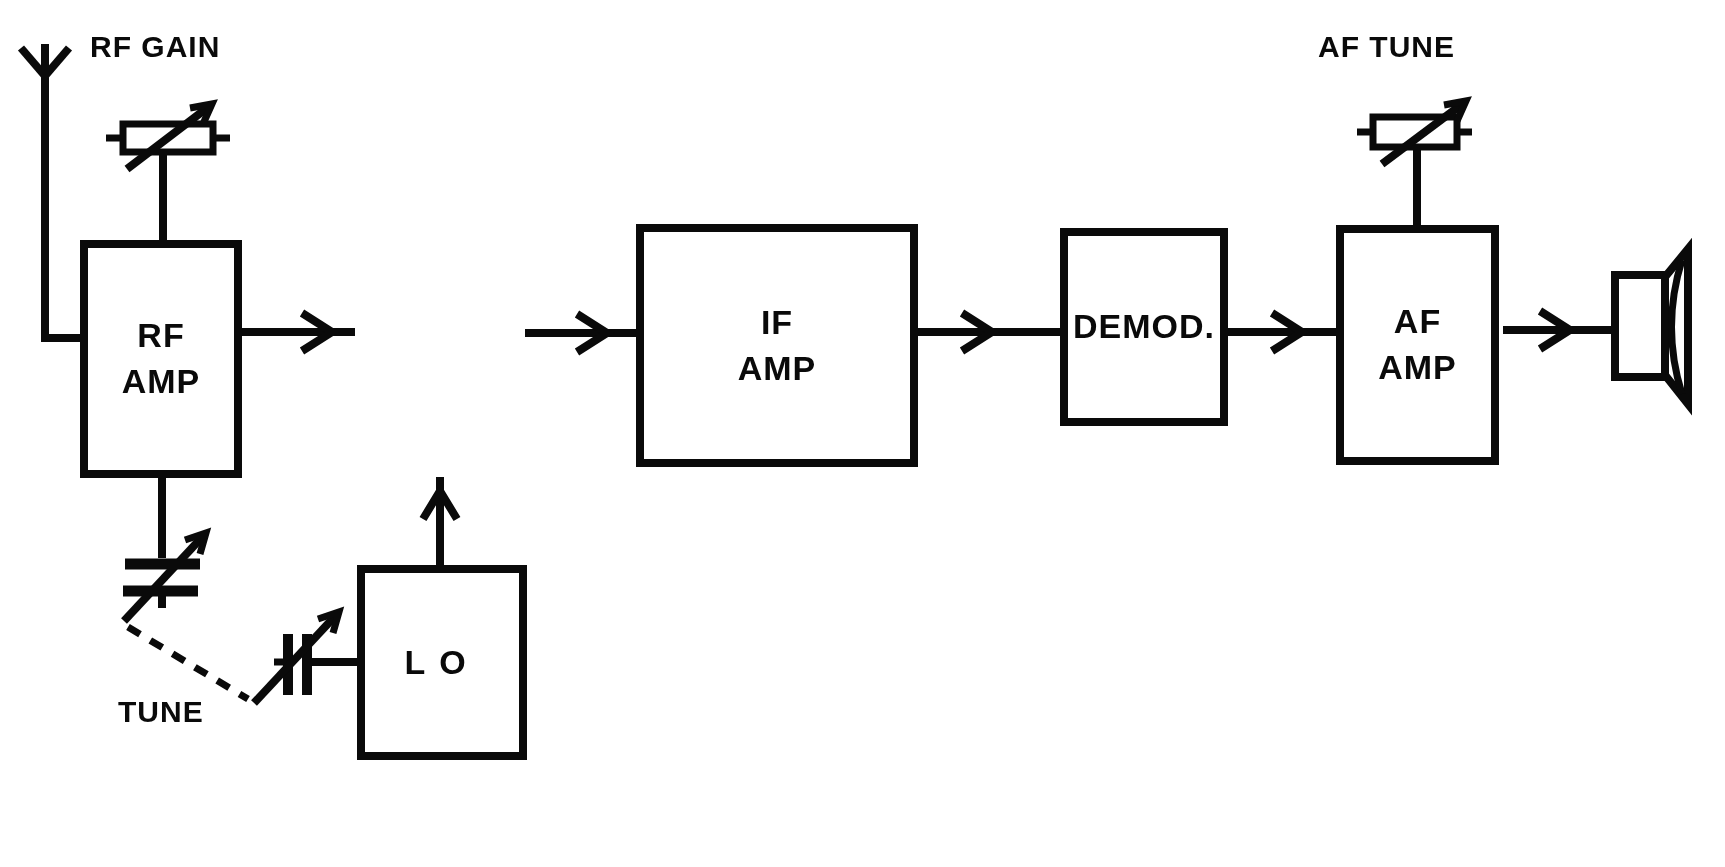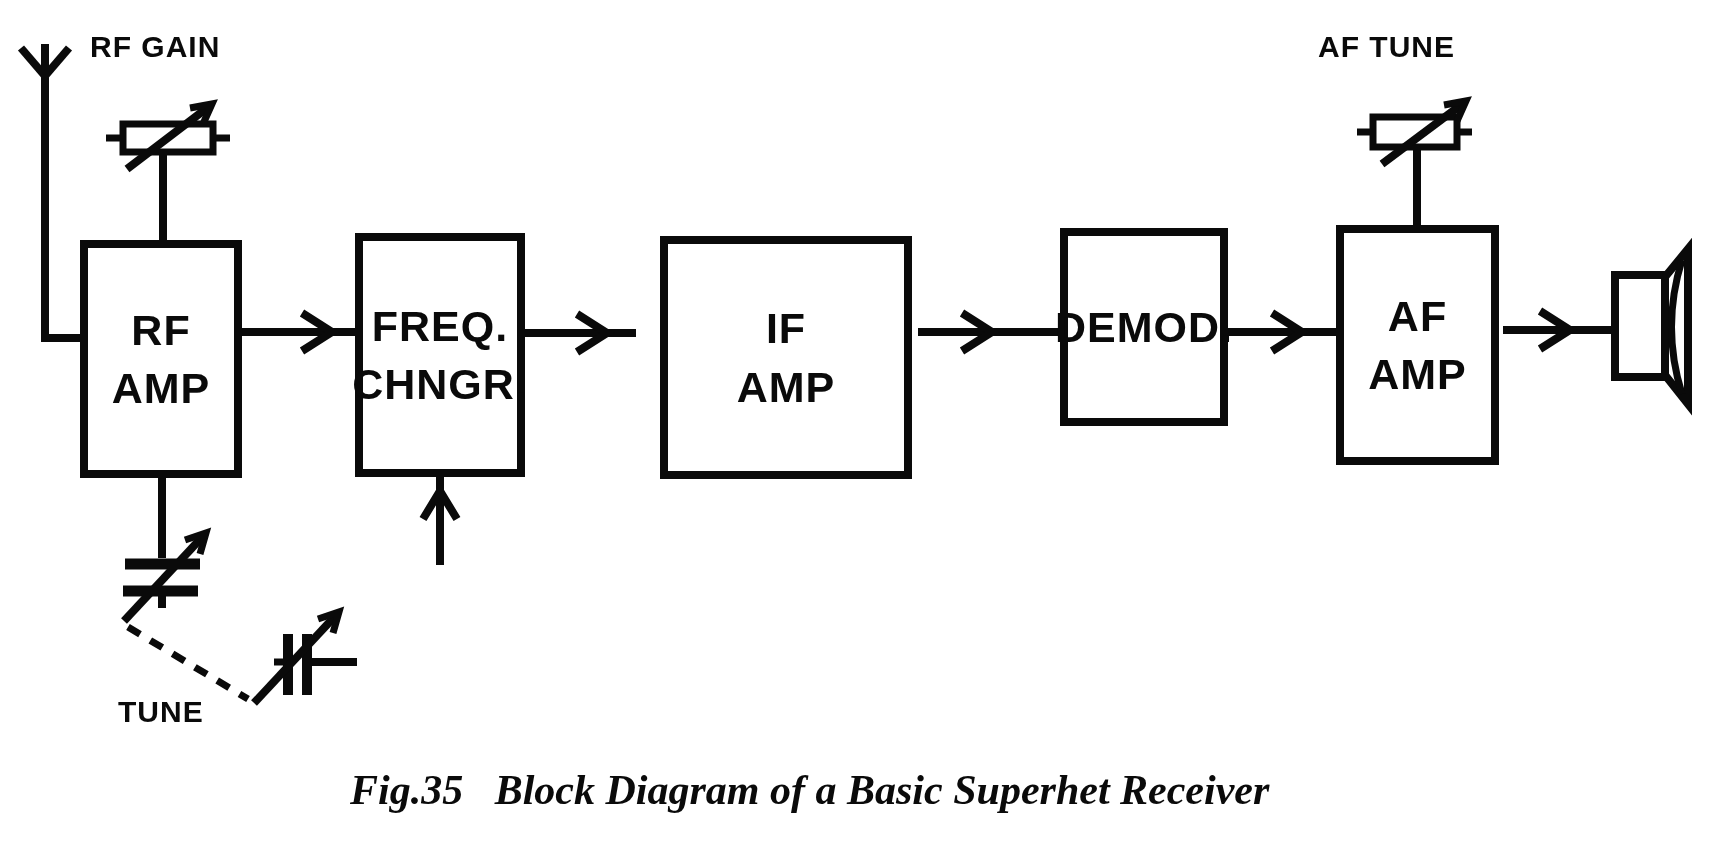--- a/index.html
+++ b/index.html
@@ -5,37 +5,37 @@
   html,body { margin:0; padding:0; background:#ffffff; }
   .stage {
     position:relative; width:1725px; height:867px; background:#ffffff;
     font-family:"Liberation Sans", sans-serif; color:#0a0a0a; overflow:hidden;
   }
   .wiring { position:absolute; left:0; top:0; width:1725px; height:867px; }
   .wiring path, .wiring rect, .wiring line { stroke:#0a0a0a; fill:none; }
   .block {
     position:absolute; box-sizing:border-box; border:8px solid #0a0a0a; background:#ffffff;
     display:flex; align-items:center; justify-content:center; text-align:center;
-    font-weight:700; font-size:43px; letter-spacing:1px; line-height:1.35;
+    font-weight:700; font-size:34px; letter-spacing:1px; line-height:1.35;
     white-space:pre-line; color:#0a0a0a;
   }
   .block.wide-spacing { letter-spacing:14px; }
   .ctrl-label {
     position:absolute; font-weight:700; font-size:30px; letter-spacing:1px;
     color:#0a0a0a; white-space:pre;
   }
   .caption {
     position:absolute; left:350px; top:766px;
     font-family:"Liberation Serif", serif; font-style:italic; font-weight:700;
     font-size:42px; color:#0a0a0a; white-space:pre;
   }
   
   .b-rf   { left:80px;   top:240px; width:162px; height:238px; }
   .b-freq { left:355px;  top:233px; width:170px; height:244px; }
-  .b-if   { left:636px;  top:236px; width:252px; height:243px;margin-left:24px; }
+  .b-if   { left:636px;  top:224px; width:282px; height:243px; }
   .b-dem  { left:1060px; top:228px; width:168px; height:198px; }
   .b-af   { left:1336px; top:225px; width:163px; height:240px; }
   .b-lo   { left:357px;  top:565px; width:170px; height:195px; }
   .l-rfgain { left:90px;   top:30px;  }
   .l-afgain { left:1318px; top:30px;  }
   .l-tune   { left:70px;   top:695px;margin-left:48px; }
 </style>
 </head>
 <body>
 
@@ -116,35 +116,33 @@
       <rect x="1615" y="275" width="50" height="102" stroke-width="8"></rect>
       <path d="M1665 277 L1688 249 L1688 404 L1665 375" stroke-width="8"></path>
       <path d="M1682 260 Q1661 327 1682 394" stroke-width="7"></path>
     </g>
   </svg>
 
   <div class="block b-rf">
     <span>RF
 AMP</span>
   </div>
-  <div class="block b-freq">
-    <span>FREQ.
-CHNGR.</span>
-  </div>
   <div class="block b-if">
     <span>IF
 AMP</span>
   </div>
   <div class="block b-dem">
     <span>DEMOD.</span>
   </div>
   <div class="block b-af">
     <span>AF
 AMP</span>
   </div>
+  <div class="block b-lo wide-spacing">
+    <span>LO</span>
+  </div>
 
   <div class="ctrl-label l-rfgain">RF GAIN</div>
   <div class="ctrl-label l-afgain">AF TUNE</div>
   <div class="ctrl-label l-tune">TUNE</div>
 
-  <div class="caption">Fig.35   Block Diagram of a Basic Superhet Receiver</div>
 
 </div>
 
 </body></html>

